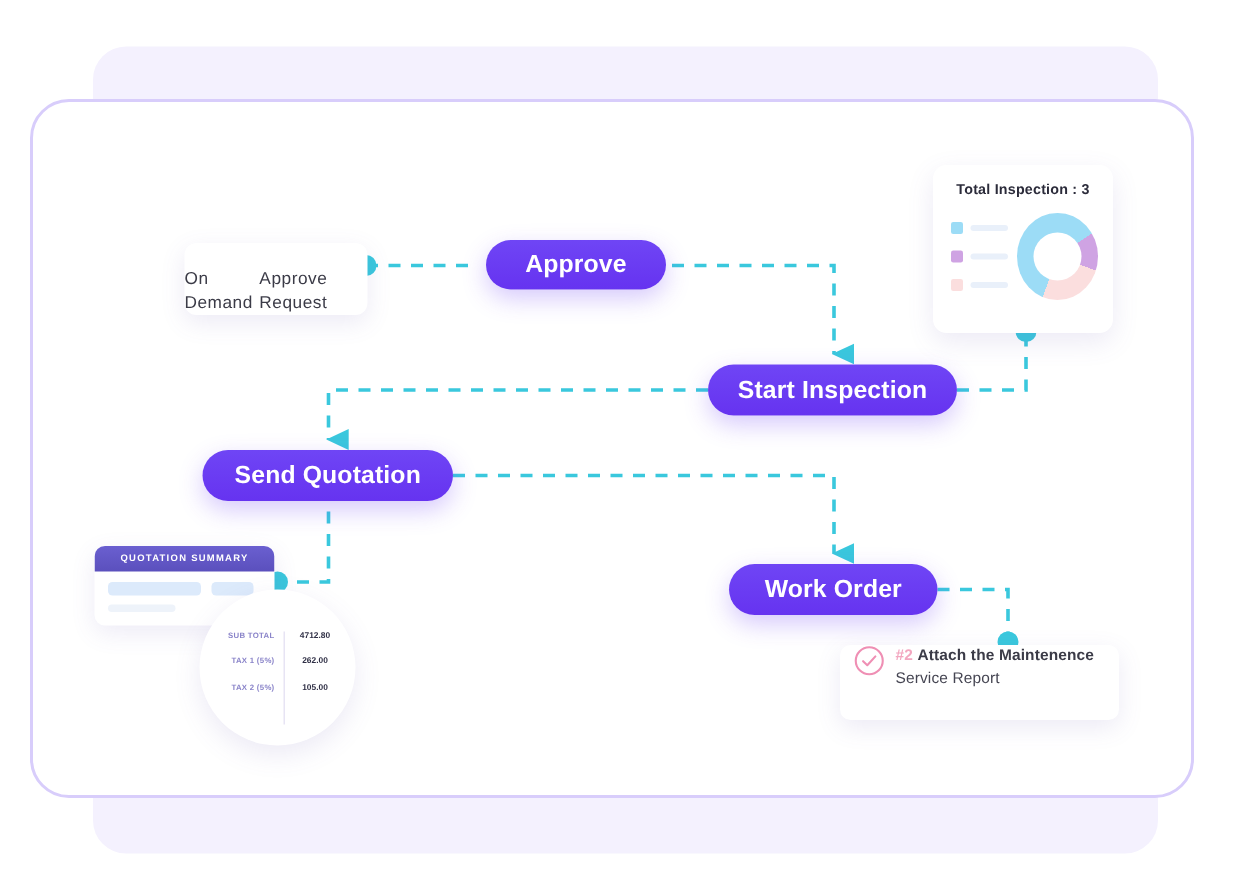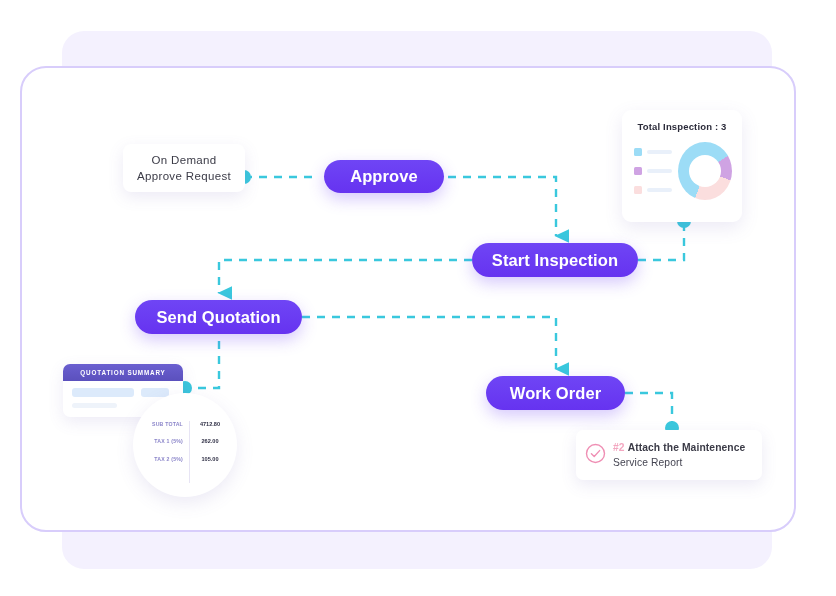--- a/index.html
+++ b/index.html
@@ -59,28 +59,28 @@
     white-space: nowrap;
   }
   .pill-approve      { left: 324px; top: 160px; width: 120px; height: 33px; }
   .pill-start        { left: 472px; top: 243px; width: 166px; height: 34px; text-align: right; }
   .pill-quotation    { left: 135px; top: 300px; width: 167px; height: 34px; }
   .pill-workorder    { left: 486px; top: 376px; width: 139px; height: 34px; text-align: right; }
 
   
   .card-ondemand {
     position: absolute;
-    left: 123px; top: 144px;
+    left: 123px; top: 162px;
     width: 122px; height: 48px;
     background: #ffffff;
     border-radius: 8px;
     box-shadow: 0 5px 16px rgba(110,90,180,0.13);
     display: flex;
-    flex-direction: column;
-    align-items: center;
+    flex-direction: row;
+    align-items: flex-end;
     justify-content: center;
     color: #3b3b47;
     font-size: 11.5px;
     line-height: 16px;
     letter-spacing: 0.35px;
   }
 
   
   .card-inspection {
     position: absolute;
@@ -186,27 +186,26 @@
   .tt-divider {
     position: absolute;
     left: 46px; top: 6px;
     width: 1px; height: 62px;
     background: #e7e4f4;
   }
 
   
   .card-note {
     position: absolute;
-    left: 576px; top: 430px;
+    left: 560px; top: 430px;
     width: 186px; height: 50px;
     background: #ffffff;
     border-radius: 7px;
     box-shadow: 0 5px 16px rgba(110,90,180,0.13);
     display: flex;
-    align-items: center;
     padding: 0 10px 0 9px;
     gap: 7px;
   }
   .note-check { flex: 0 0 auto; }
   .note-text {
     font-size: 10.3px;
     line-height: 15px;
     color: #454552;
     letter-spacing: 0.1px;
   }

